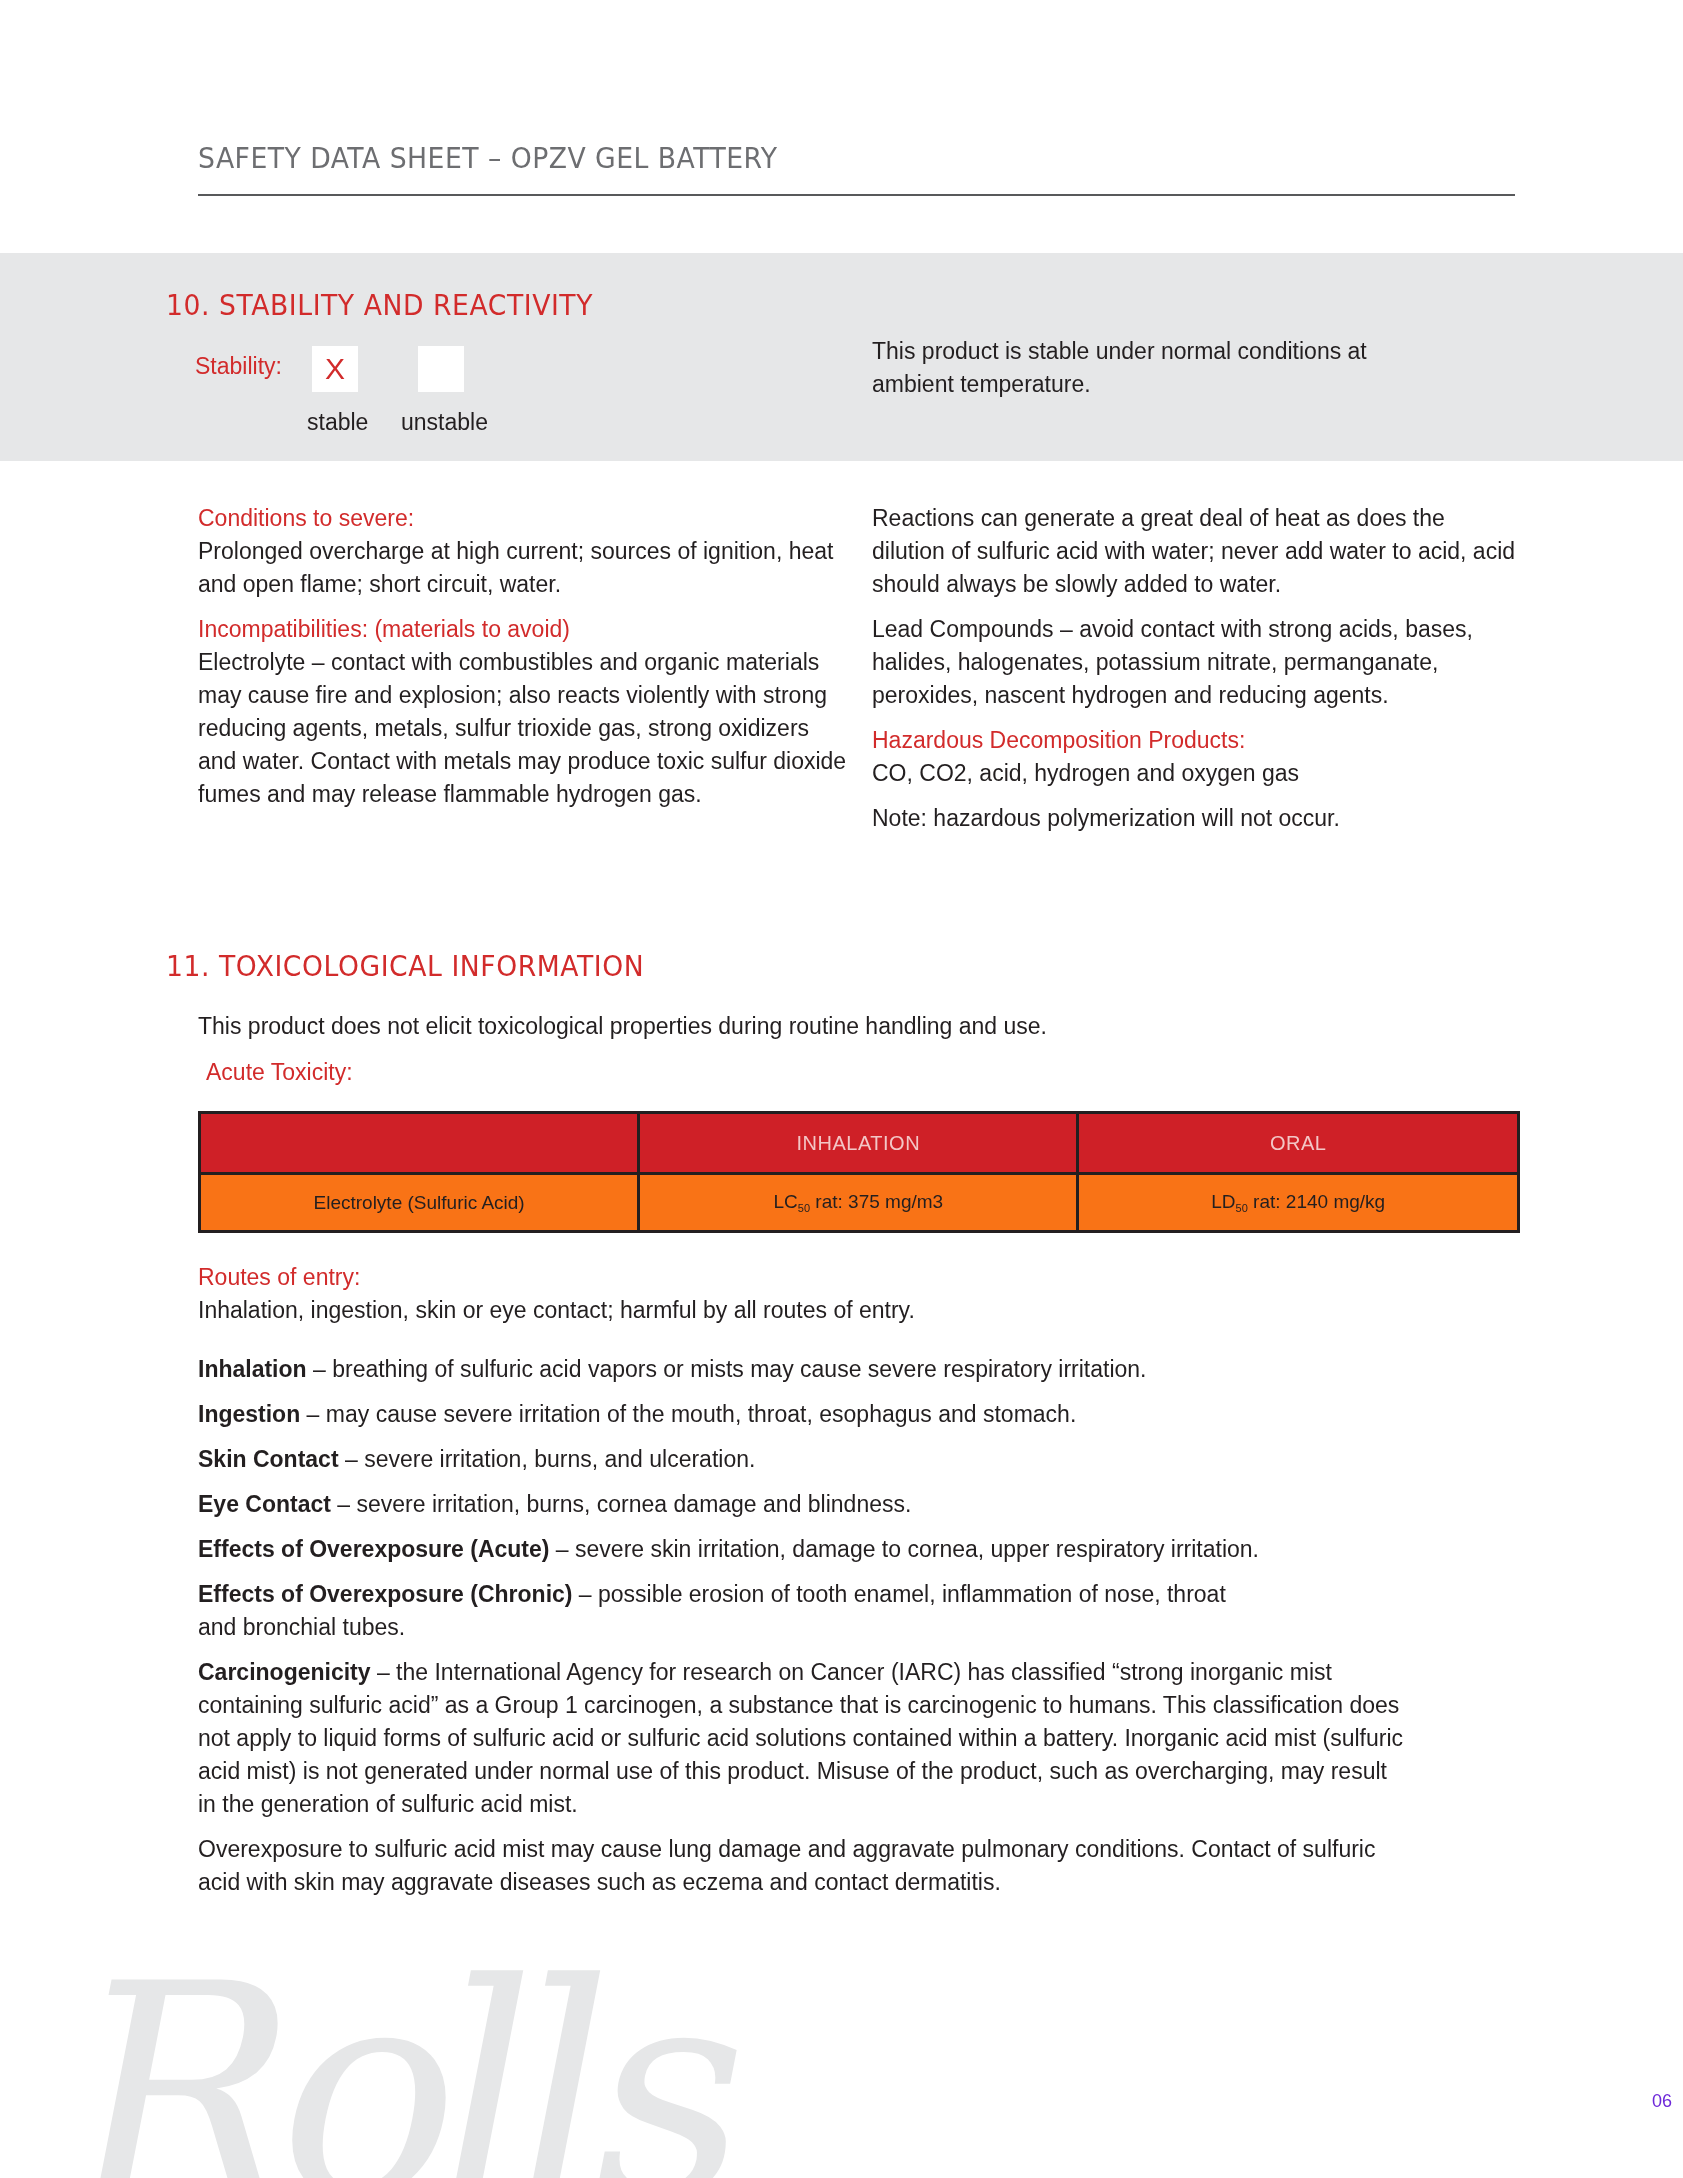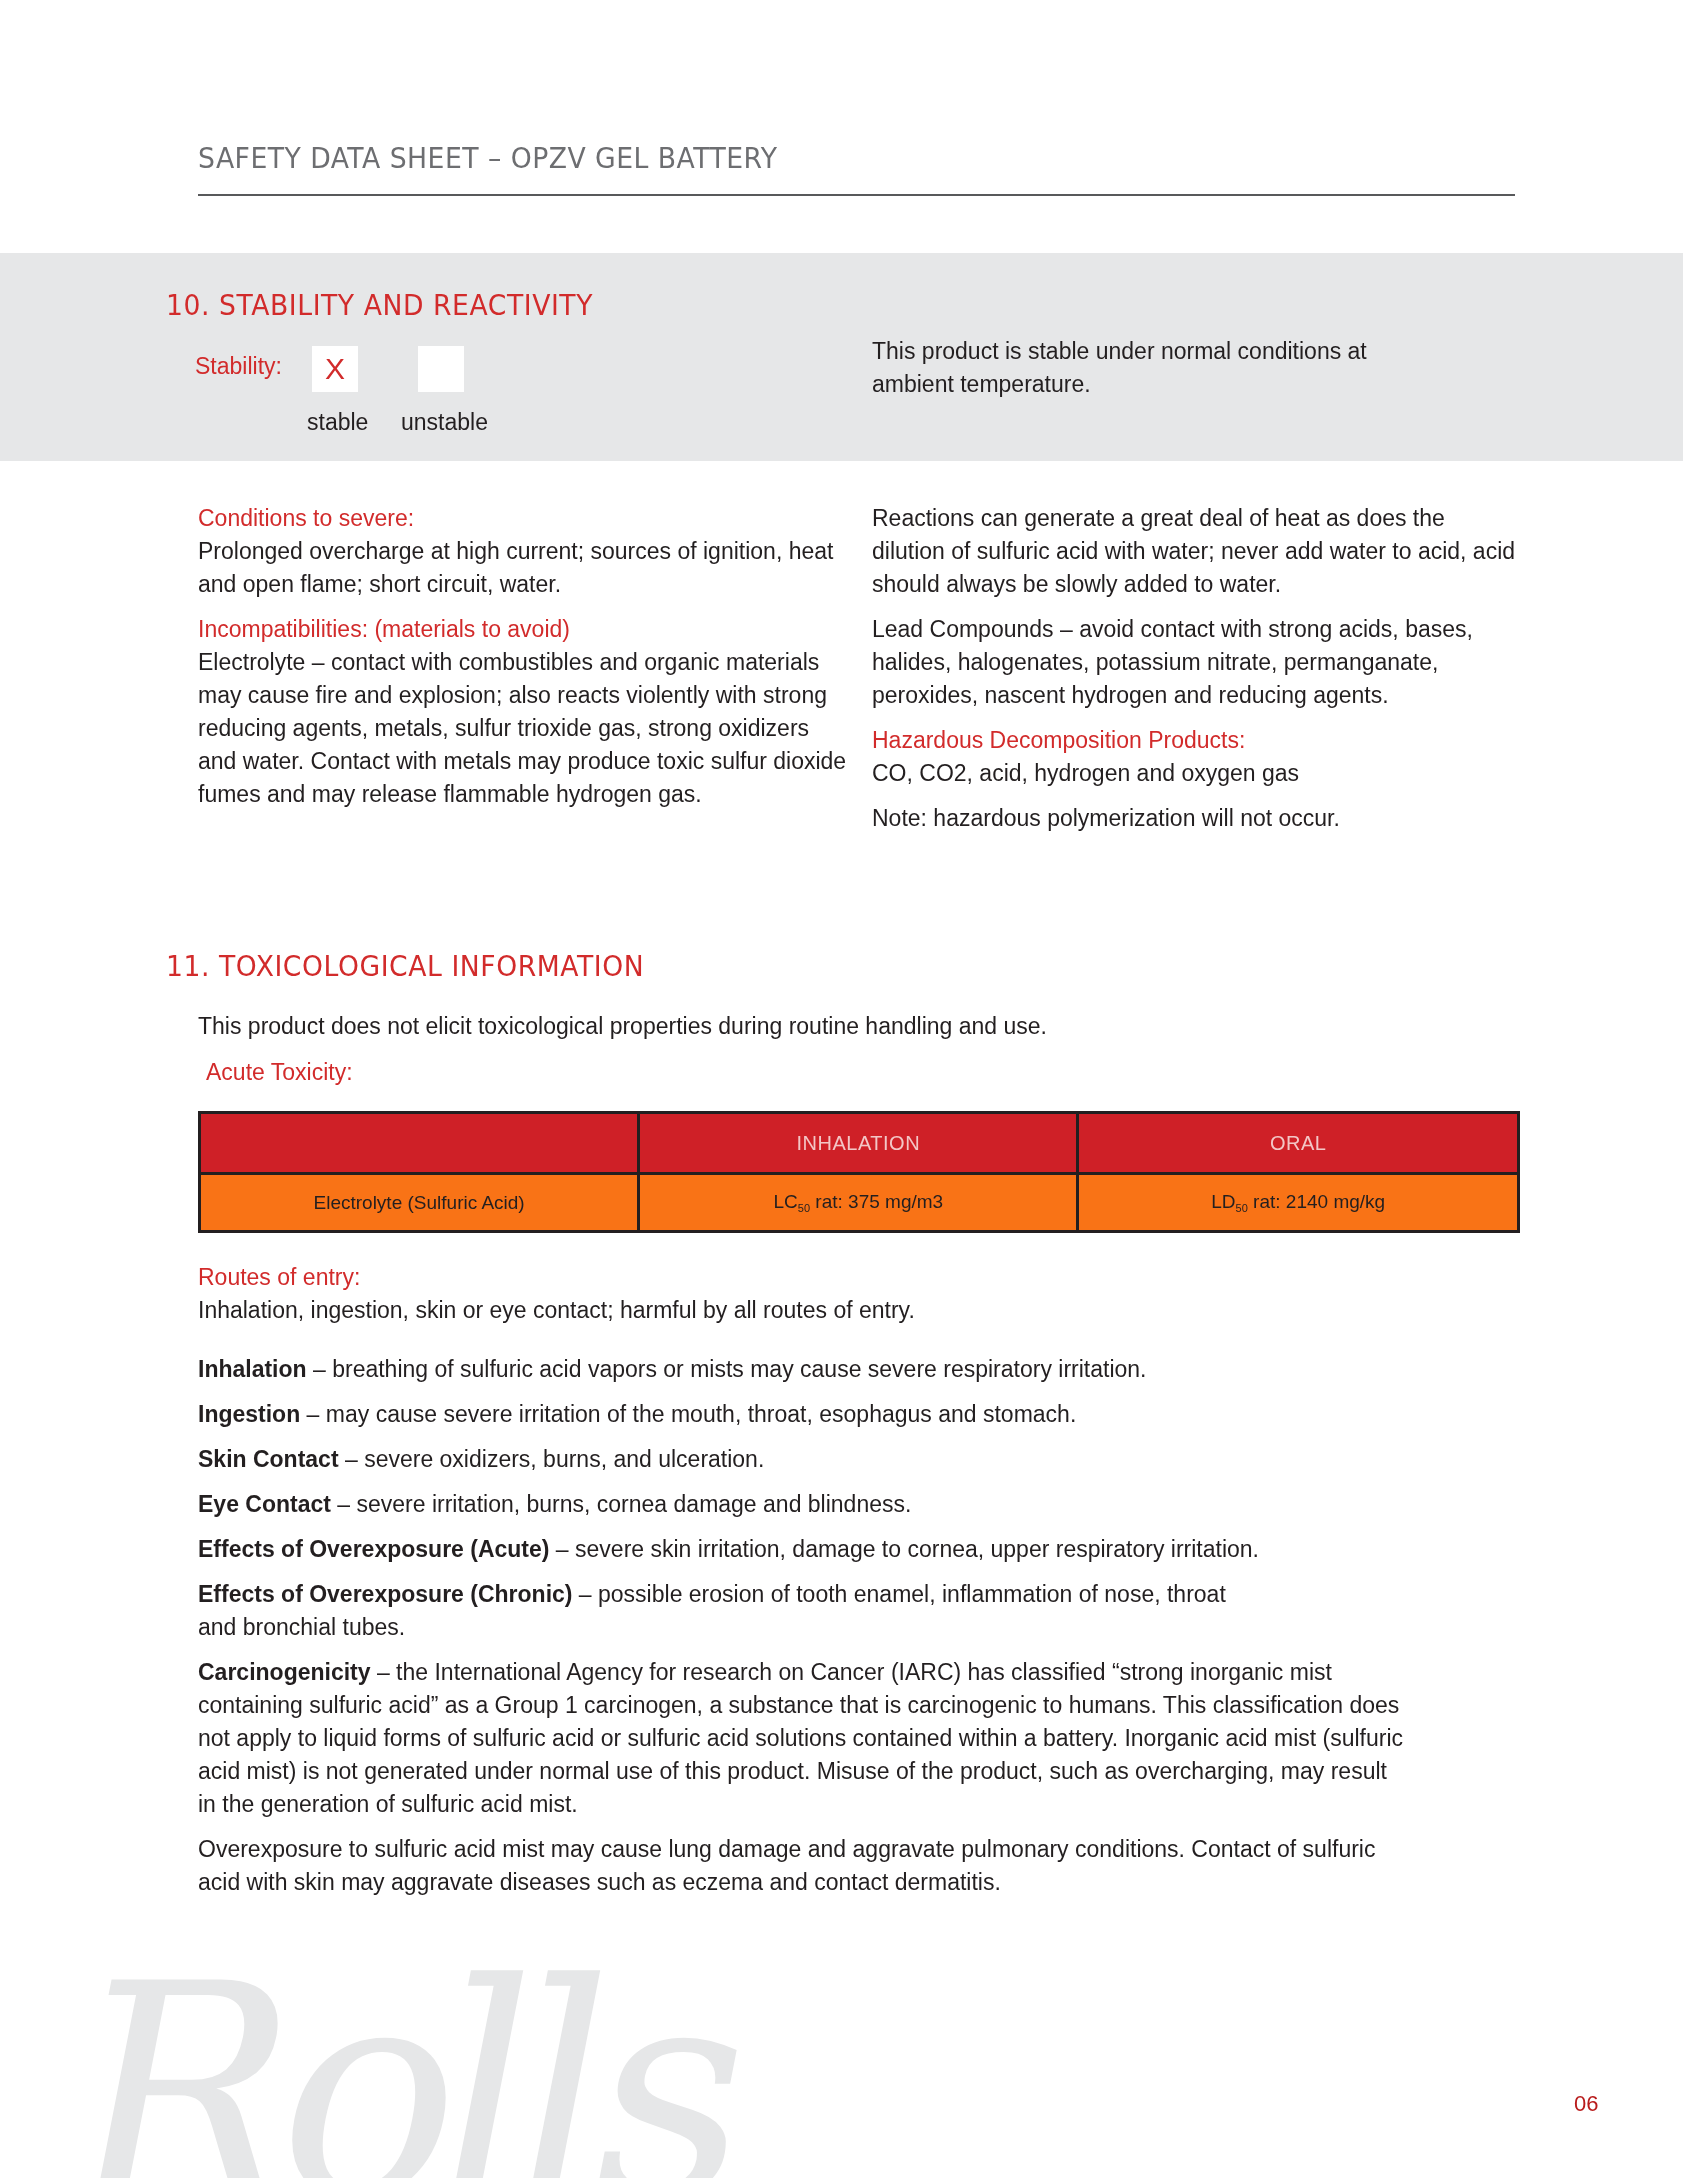--- a/index.html
+++ b/index.html
@@ -56,21 +56,21 @@
   }
   #tox-table td sub { font-size:11px; vertical-align:-4px; }
 
   .entry { font-size:23px; line-height:33px; margin:0 0 12px 0; }
   .entry b { font-weight:bold; }
 
   #watermark {
     left:74px; top:1945px; font-family:"DejaVu Serif", serif; font-style:italic;
     font-size:297px; color:#e6e7e8; line-height:1; letter-spacing:-18px;
   }
-  #page-number { left:1574px; top:2091px; font-size:22px; color:#b91c1c; }
+  #page-number { left:1652px; top:2091px; font-size:18px; color:#6d28d9; }
 </style>
 </head>
 <body>
 
 <div id="doc-header" class="abs">SAFETY DATA SHEET – OPZV GEL BATTERY</div>
 <div id="header-rule" class="abs"></div>
 
 <div id="band" class="abs"></div>
 
 <div class="abs section-title" style="left:166px; top:289px;">10. STABILITY AND REACTIVITY</div>
@@ -130,21 +130,21 @@
 </table>
 
 <div class="abs" style="left:198px; top:1261px; width:1228px;">
   <div class="label" style="line-height:33px;">Routes of entry:</div>
   <div class="body">Inhalation, ingestion, skin or eye contact; harmful by all routes of entry.</div>
 </div>
 
 <div class="abs" style="left:198px; top:1353px; width:1208px;">
   <div class="entry"><b>Inhalation</b><span> – breathing of sulfuric acid vapors or mists may cause severe respiratory irritation.</span></div>
   <div class="entry"><b>Ingestion</b><span> – may cause severe irritation of the mouth, throat, esophagus and stomach.</span></div>
-  <div class="entry"><b>Skin Contact</b><span> – severe oxidizers, burns, and ulceration.</span></div>
+  <div class="entry"><b>Skin Contact</b><span> – severe irritation, burns, and ulceration.</span></div>
   <div class="entry"><b>Eye Contact</b><span> – severe irritation, burns, cornea damage and blindness.</span></div>
   <div class="entry"><b>Effects of Overexposure (Acute)</b><span> – severe skin irritation, damage to cornea, upper respiratory irritation.</span></div>
   <div class="entry" style="width:1049px;"><b>Effects of Overexposure (Chronic)</b><span> – possible erosion of tooth enamel, inflammation of nose, throat and bronchial tubes.</span></div>
   <div class="entry"><b>Carcinogenicity</b><span> – the International Agency for research on Cancer (IARC) has classified “strong inorganic mist containing sulfuric acid” as a Group 1 carcinogen, a substance that is carcinogenic to humans. This classification does not apply to liquid forms of sulfuric acid or sulfuric acid solutions contained within a battery. Inorganic acid mist (sulfuric acid mist) is not generated under normal use of this product. Misuse of the product, such as overcharging, may result in the generation of sulfuric acid mist.</span></div>
   <div class="entry">Overexposure to sulfuric acid mist may cause lung damage and aggravate pulmonary conditions. Contact of sulfuric acid with skin may aggravate diseases such as eczema and contact dermatitis.</div>
 </div>
 
 <div id="watermark" class="abs">Rolls</div>
 <div id="page-number" class="abs">06</div>
 

